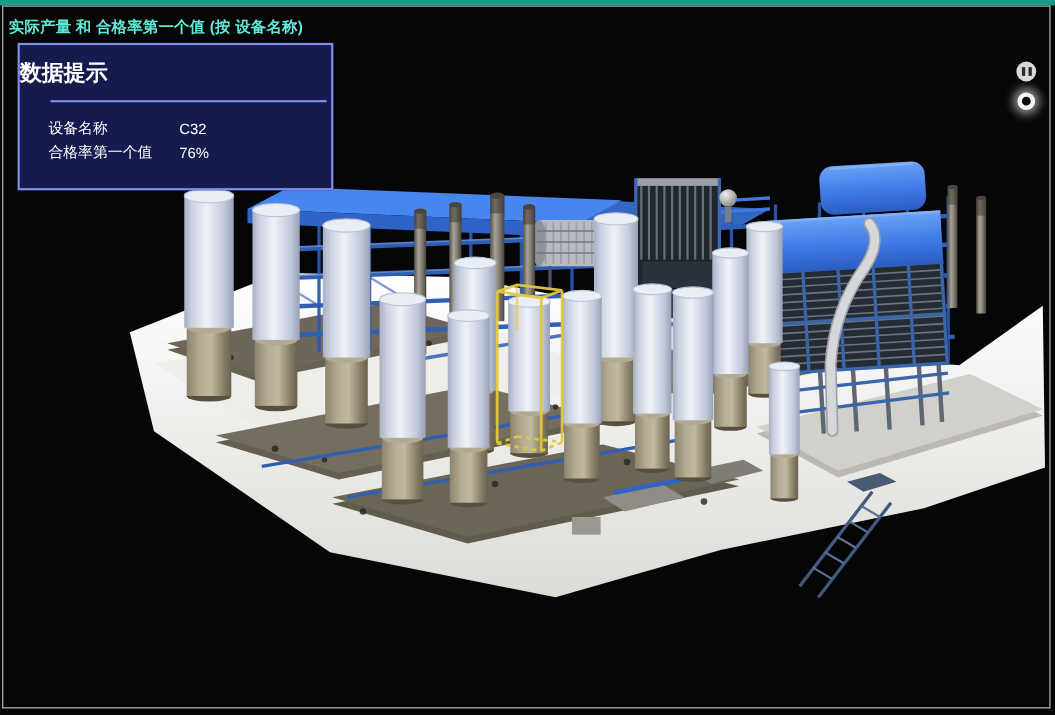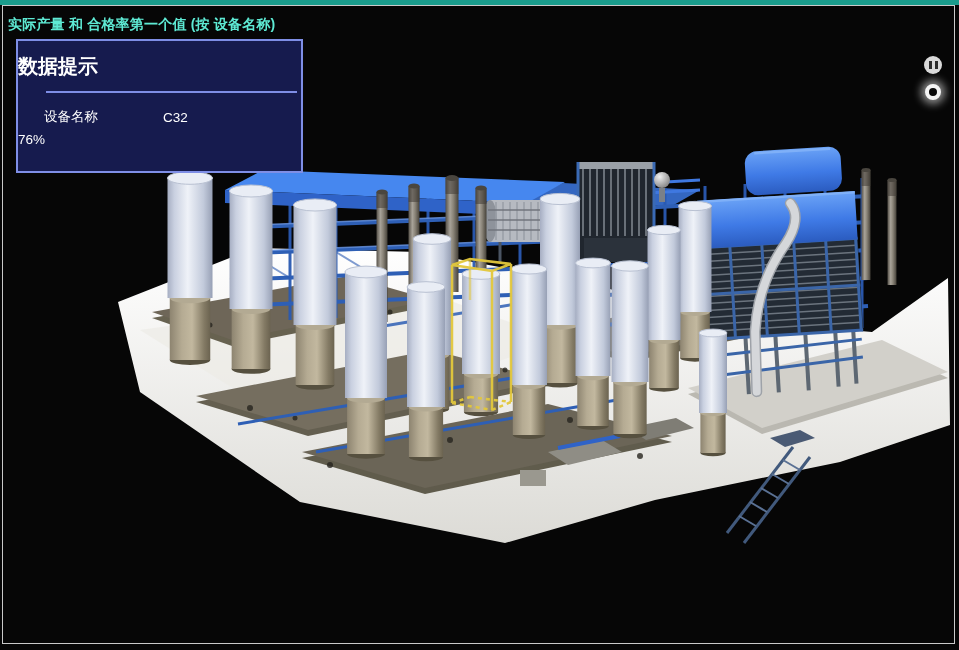--- a/index.html
+++ b/index.html
@@ -449,20 +449,21 @@
 
 <div class="tooltip-panel" style="background: rgb(22, 27, 78); border-color: rgb(126, 142, 230);">
   <div class="tooltip-title">数据提示</div>
   <hr class="tooltip-divider" style="border-top-color: rgb(126, 142, 230);">
   <div class="tooltip-rows">
     <div class="tooltip-row">
       <span class="lbl">设备名称</span>
       <span class="val">C32</span>
     </div>
     <div class="tooltip-row">
+      <span class="lbl">合格率第一个值</span>
       <span class="val">76%</span>
     </div>
   </div>
 </div>
 
 <div class="ctl-btn pause-button">
   <span class="bar"></span>
   <span class="bar"></span>
 </div>
 <div class="ctl-btn focus-button">

